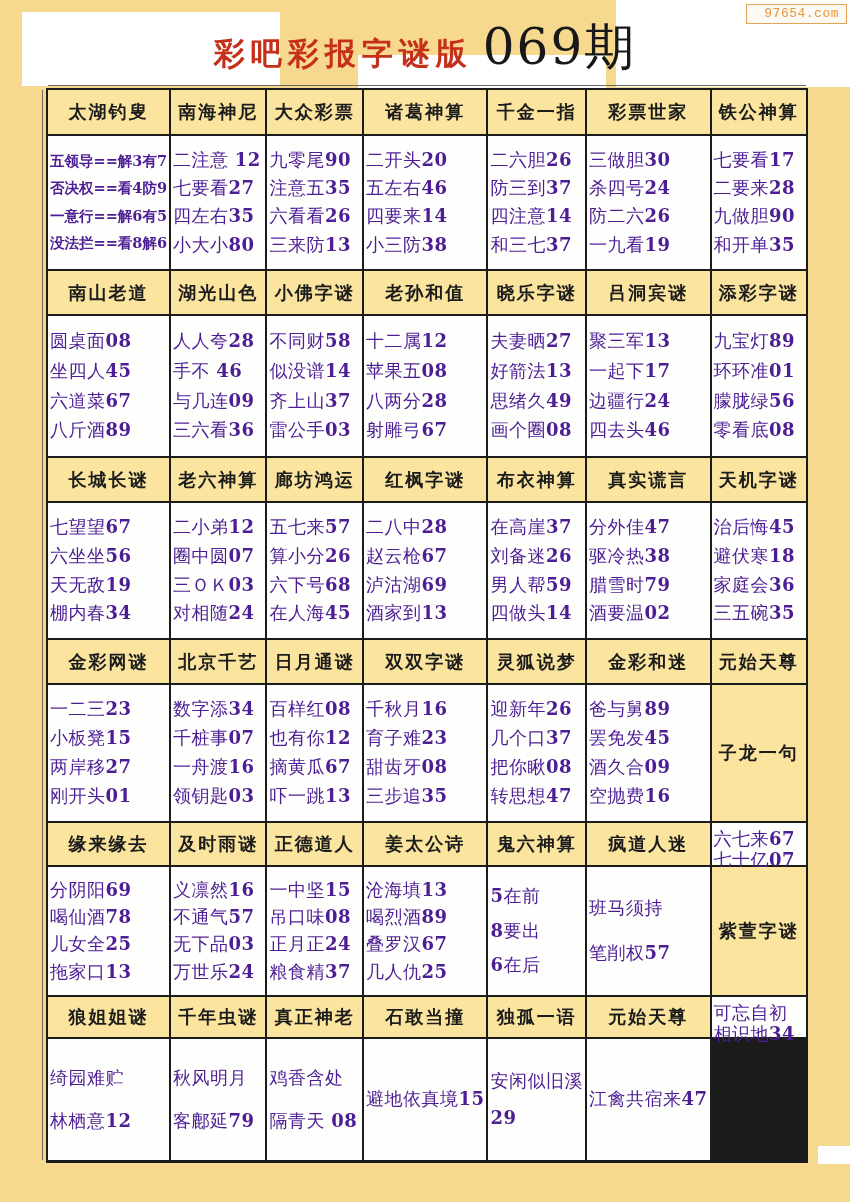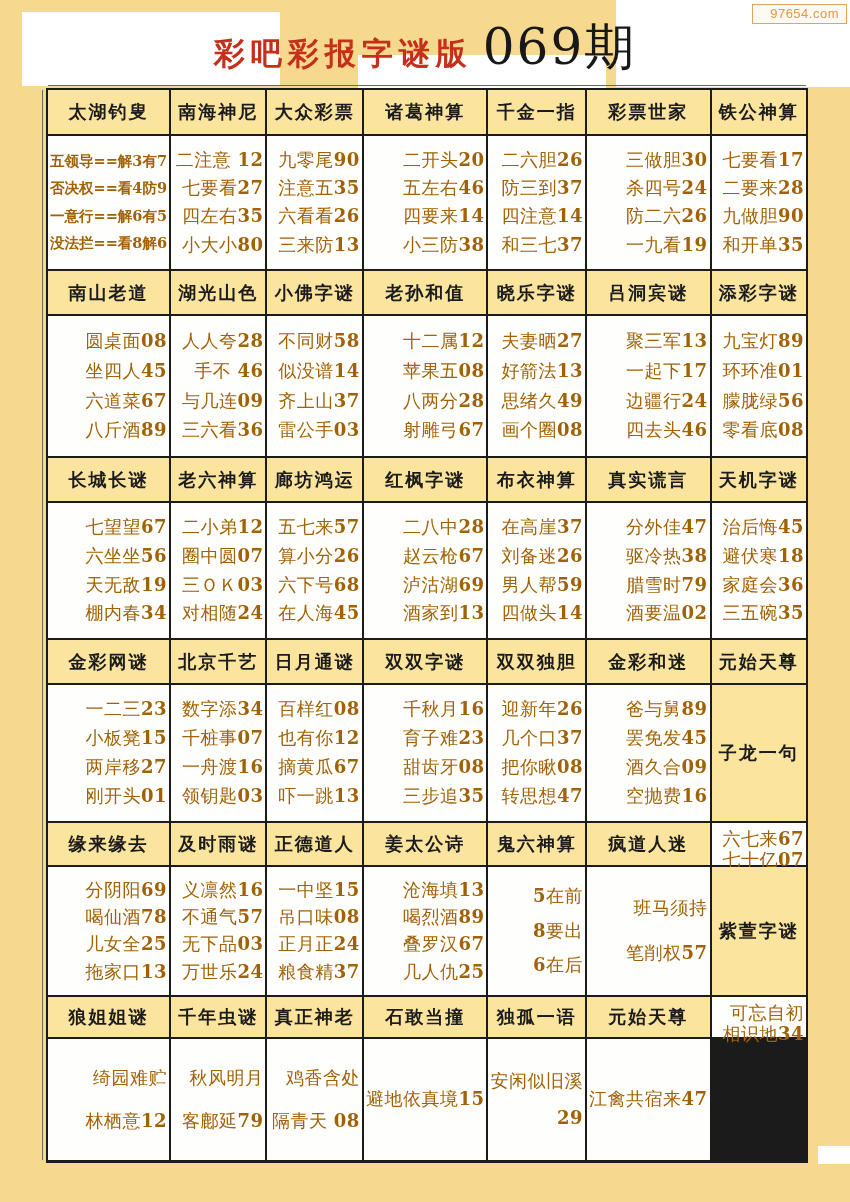--- a/index.html
+++ b/index.html
@@ -43,21 +43,21 @@
     letter-spacing:2px;
     font-family:"DejaVu Serif", serif;
   }
 
   
   .watermark{
     position:absolute;right:3px;top:4px;
     border:1px solid #e0a558;
     background:#fdfaf4;
     color:var(--wm-orange);
-    font-family:Liberation Sans, sans-serif;
+    font-family:Liberation Mono, monospace;
     font-size:13px;
     padding:1px 7px 2px 17px;
     letter-spacing:0.5px;
   }
 
   
   .grid-wrap{
     position:absolute;left:46px;top:88px;width:762px;height:1075px;
     border:2px solid var(--border);
     border-bottom-width:3px;
@@ -80,23 +80,23 @@
   .hcell{
     background:var(--header-bg);
     display:flex;align-items:center;justify-content:center;
     font-weight:700;font-size:18px;color:#1c1c1c;
     letter-spacing:2px;
     font-family:"DejaVu Serif", serif;
   }
   .ccell{
     background:var(--cell-bg);
     display:flex;flex-direction:column;
-    align-items:flex-end;justify-content:space-evenly;
+    align-items:flex-start;justify-content:space-evenly;
     padding:6px 2px;
-    font-size:18px;color:#a16207;
+    font-size:18px;color:#4c1d95;
     line-height:1.15;
   }
   .ccell .line{white-space:nowrap;letter-spacing:0.5px;}
   .ccell .num{font-weight:700;font-family:"DejaVu Serif", serif;}
   .ccell.bold-sans{
     font-family:"DejaVu Sans", sans-serif;
     font-weight:700;font-size:14.5px;
     letter-spacing:0;
   }
   .ccell.bold-sans .line{letter-spacing:0;}
@@ -263,21 +263,21 @@
       <div class="ccell">
         <div class="line">治后悔<span class="num">45</span></div>
         <div class="line">避伏寒<span class="num">18</span></div>
         <div class="line">家庭会<span class="num">36</span></div>
         <div class="line">三五碗<span class="num">35</span></div>
       </div>
       <div class="hcell">金彩网谜</div>
       <div class="hcell">北京千艺</div>
       <div class="hcell">日月通谜</div>
       <div class="hcell">双双字谜</div>
-      <div class="hcell">双双独胆</div>
+      <div class="hcell">灵狐说梦</div>
       <div class="hcell">金彩和迷</div>
       <div class="hcell">元始天尊</div>
       <div class="ccell">
         <div class="line">一二三<span class="num">23</span></div>
         <div class="line">小板凳<span class="num">15</span></div>
         <div class="line">两岸移<span class="num">27</span></div>
         <div class="line">刚开头<span class="num">01</span></div>
       </div>
       <div class="ccell">
         <div class="line">数字添<span class="num">34</span></div>

